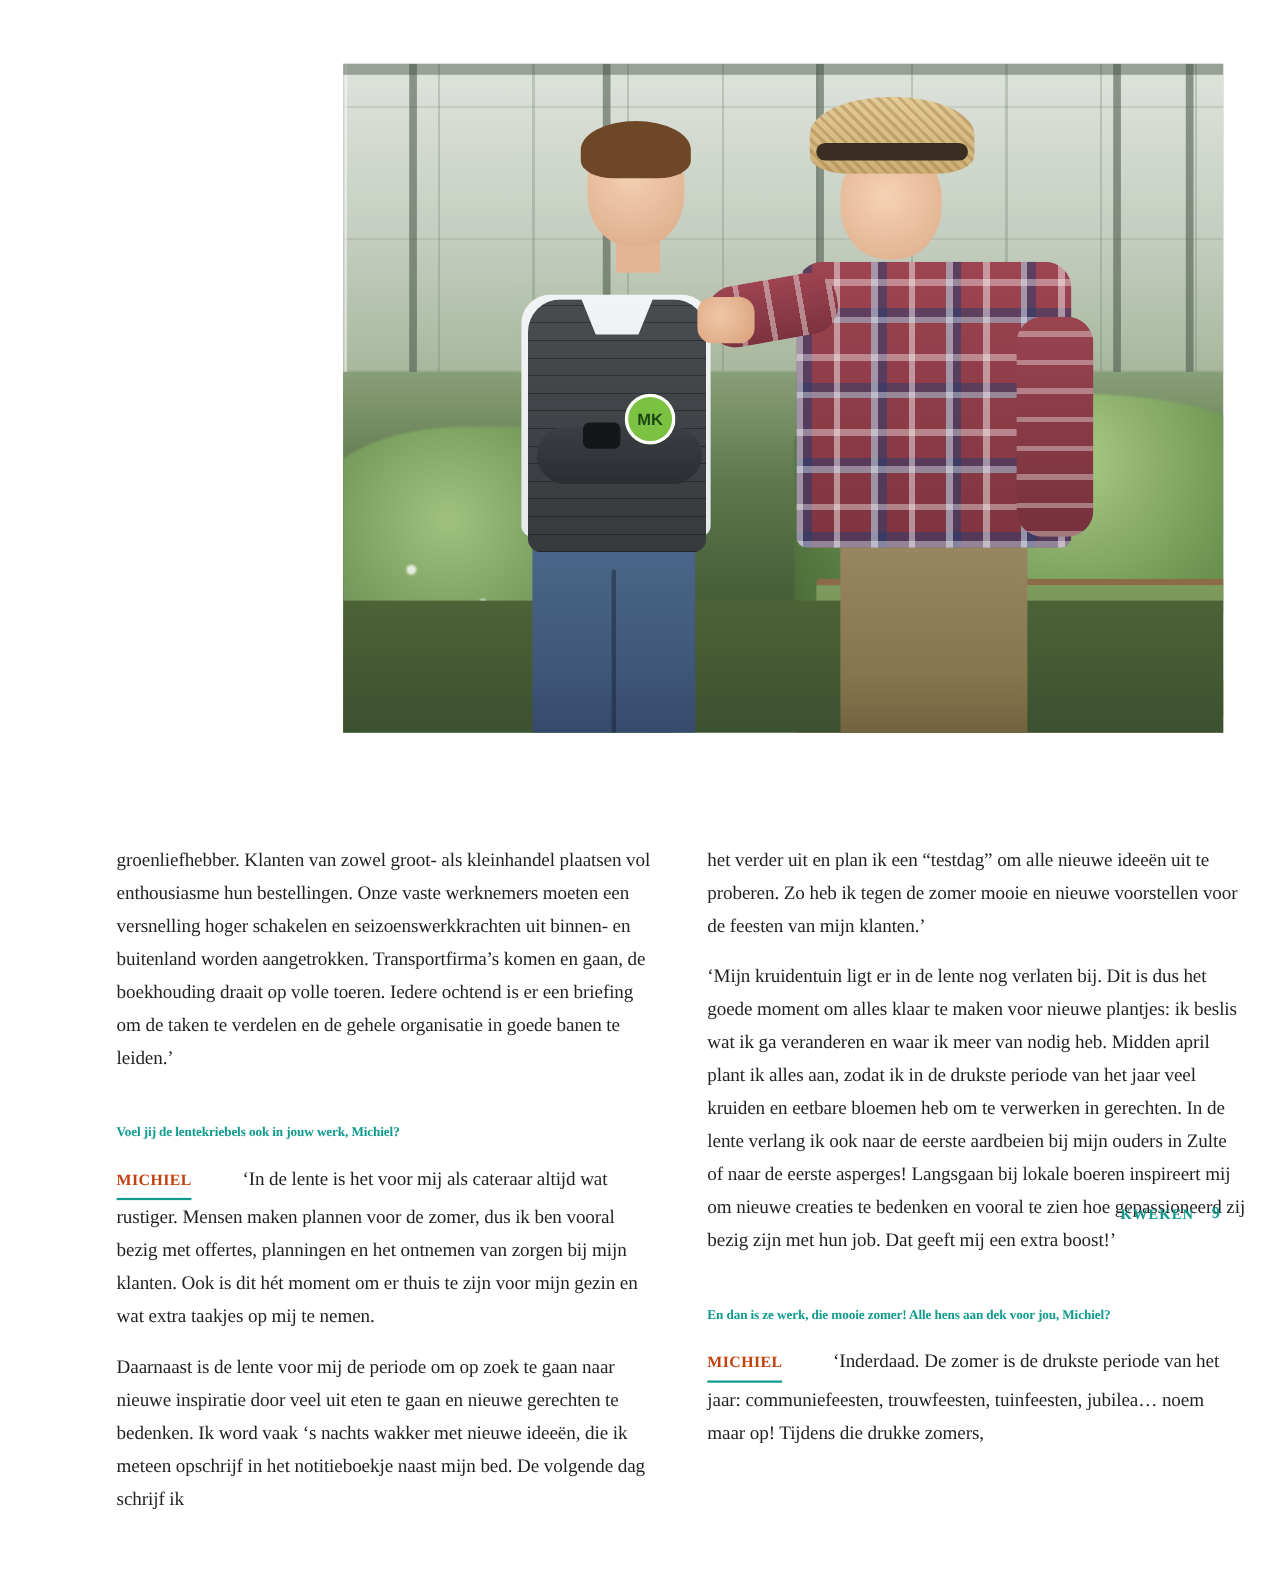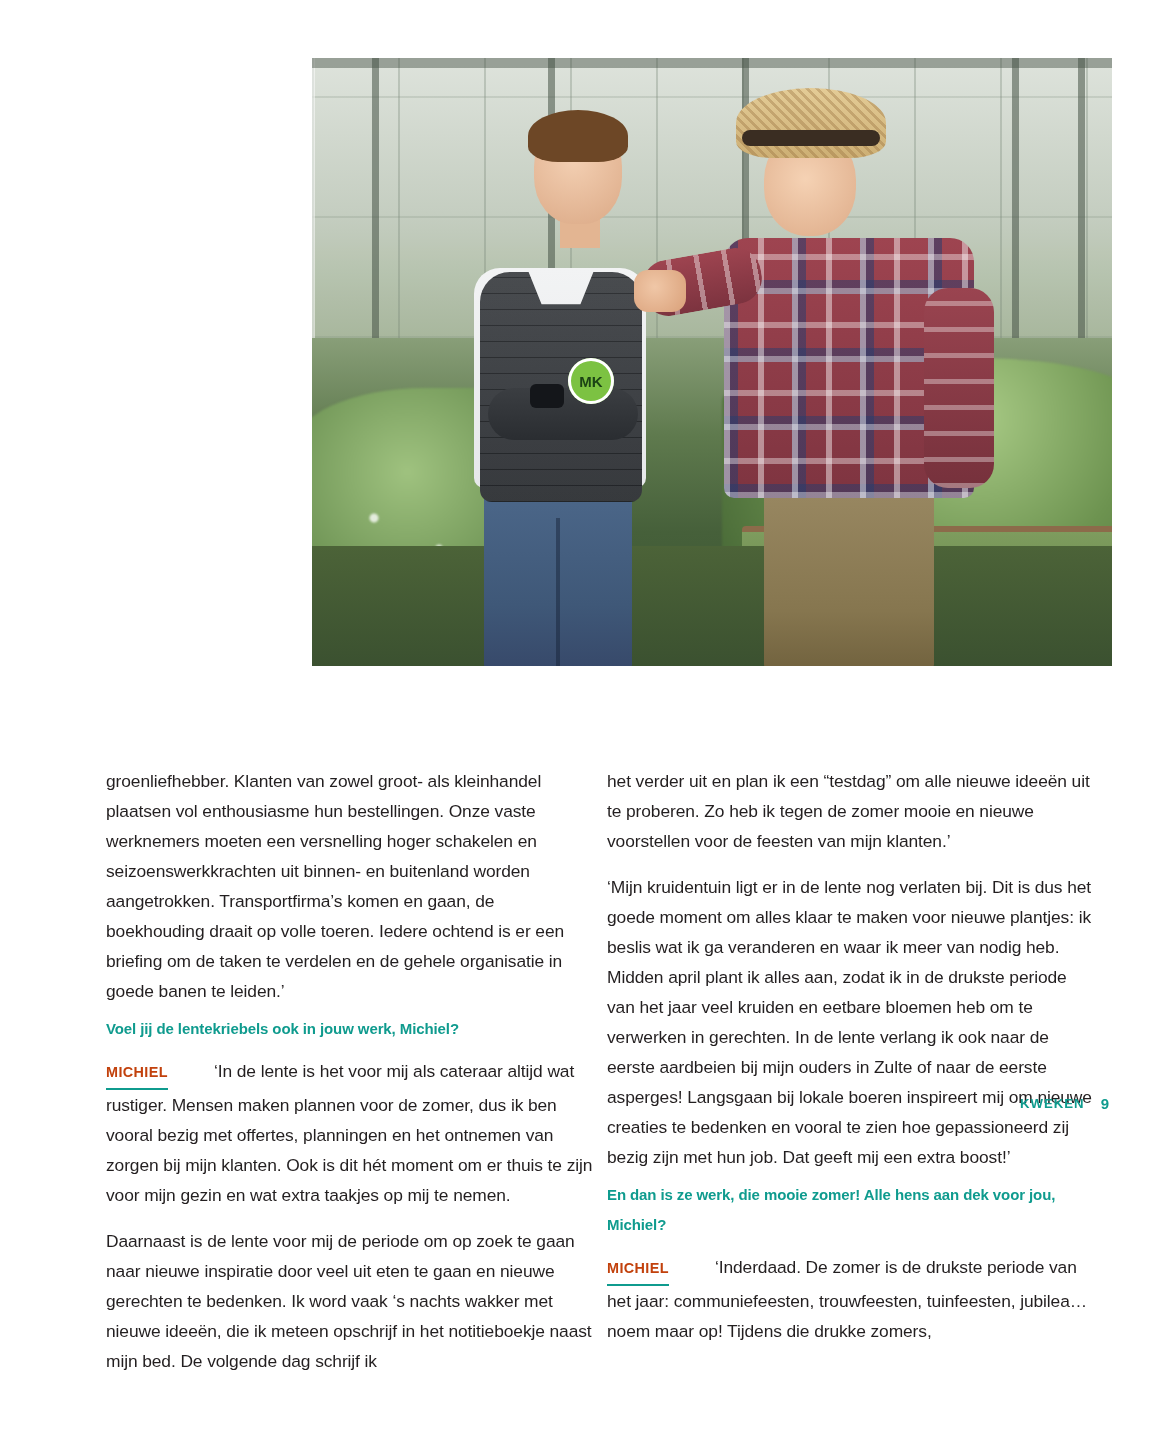--- a/index.html
+++ b/index.html
@@ -13,20 +13,21 @@
     font-family: "Liberation Sans", sans-serif;
     color: #231f20;
     position: relative;
     overflow: hidden;
   }
 
   .page {
     position: relative;
     width: 1170px;
     height: 1160px;
+    font-family: Liberation Serif, serif;
   }
 
   
   .photo-wrap {
     position: absolute;
     left: 312px;
     top: 58px;
     width: 800px;
     height: 608px;
     overflow: hidden;
@@ -232,31 +233,31 @@
   
   .col {
     position: absolute;
     width: 490px;
     font-size: 17.4px;
     line-height: 30px;
     color: #231f20;
     letter-spacing: -0.1px;
   }
   .col-left { left: 106px; top: 766px; }
-  .col-right { left: 607px; top: 766px; }
+  .col-right { left: 643px; top: 766px; }
 
   p { margin: 0; }
   p + p { margin-top: 16px; }
 
   .q-heading {
     color: #0f9b8e;
     font-weight: 700;
-    font-size: 15px;
+    font-size: 12px;
     line-height: 30px;
-    margin-top: 8px;
+    margin-top: 38px;
     margin-bottom: 12px;
   }
 
   .speaker {
     display: inline-block;
     color: #c2410c;
     font-weight: 700;
     font-size: 14.4px;
     letter-spacing: 0.4px;
     border-bottom: 2px solid #0f9b8e;

